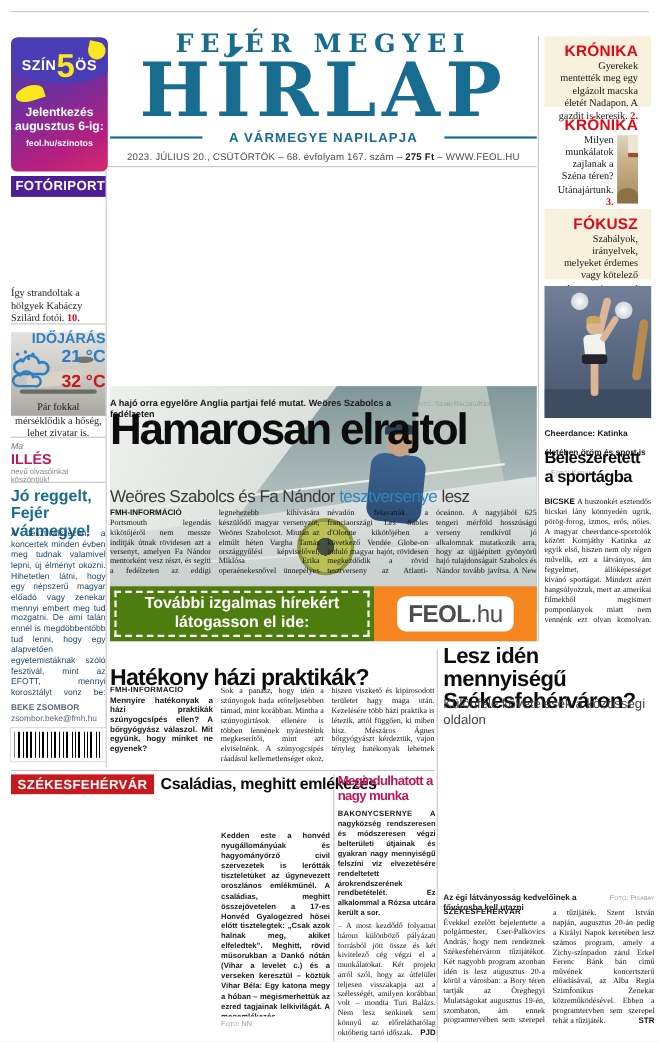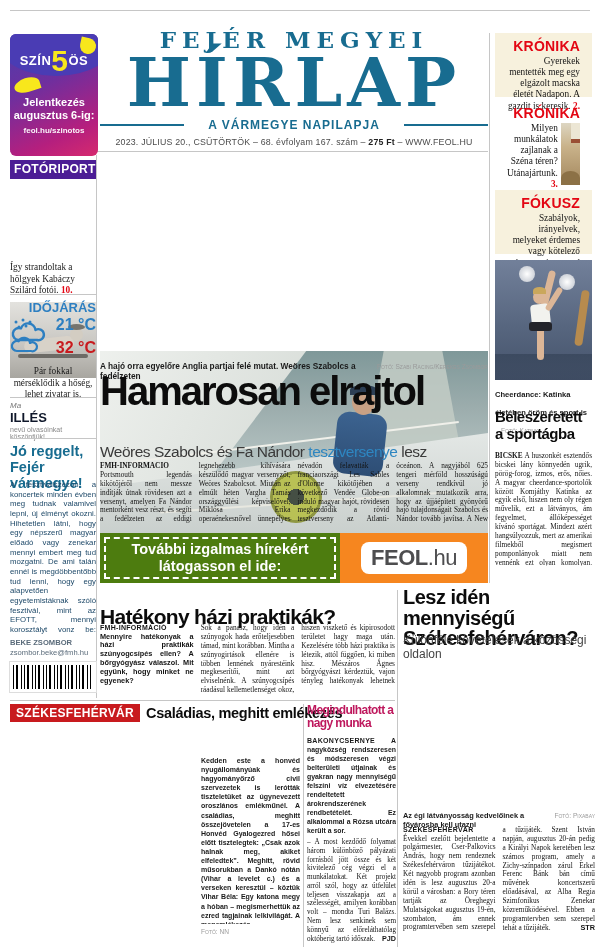--- a/index.html
+++ b/index.html
@@ -85,40 +85,40 @@
   
   .railbox{left:10px;width:86px}
   #fotoriport-hd{top:160px;height:19px;background:#4c1d95;color:#fff;font-weight:700;font-size:12px;line-height:19px;padding-left:4px;letter-spacing:.3px}
   #beach-cap{top:262px;font-size:9.3px;line-height:1.25}
   #weather-label{top:300px;text-align:right;color:#2d7fc1;font-weight:800;font-size:13px}
   #weather-icon{left:10px;top:318px}
   #temp-low{left:48px;top:316px;width:48px;text-align:right;color:#2d7fc1;font-weight:800;font-size:16px}
   #temp-high{left:48px;top:339px;width:48px;text-align:right;color:#c81a1e;font-weight:800;font-size:16px}
   #weather-text{top:366px;font-size:9.3px;line-height:1.25;text-align:center}
   #ma{top:401px;font-size:8px;font-style:italic;color:#777}
-  #nameday{top:410px;color:#0f172a;font-weight:800;font-size:13px}
+  #nameday{top:410px;color:#be185d;font-weight:800;font-size:13px}
   #nameday-sub{top:426px;font-size:7px;color:#8a8a8a}
   #greet-hd{top:444px;color:#186c90;font-weight:800;font-size:14.5px;line-height:1.1}
   #greet-body{top:480px;height:156px;font-size:7.8px;line-height:1.24;color:#1d4868;text-align:justify}
   #greet-author{top:638px;font-size:7.6px;color:#5a6b7a;font-weight:700}
   #greet-mail{top:648px;font-size:7.6px;color:#5a6b7a}
   #barcode{left:10px;top:662px;width:86px;height:30px;background:
      repeating-linear-gradient(90deg,#000 0 1px,#fff 1px 3px,#000 3px 5px,#fff 5px 8px,#000 8px 9px,#fff 9px 11px);
      border:3px solid #fff;outline:1px solid #ddd}
 
   
   #main-cap{left:100px;top:361px;width:388px;display:flex;justify-content:space-between;align-items:baseline}
   .capb{font-weight:700;font-size:8.3px}
   .credit{font-variant:small-caps;color:#9a9a9a;font-size:6.6px;white-space:nowrap;margin-left:6px}
   #main-hd{left:100px;top:371px;width:388px;font-weight:800;font-size:40px;letter-spacing:-2px;color:#0c0c0c;line-height:1}
   #main-sub{left:100px;top:443px;width:388px;font-size:15.5px;letter-spacing:-.5px;color:#3a3a3a}
   .accent{color:#2e86c1}
   .bodycols{font-family:"Liberation Serif",serif;font-size:7.3px;line-height:1.22;text-align:justify;color:#141414}
   #main-body{left:100px;top:462px;width:388px;height:66px;column-count:4;column-gap:7px}
-  .kick{font-family:Liberation Serif, serif;font-weight:700}
+  .kick{font-family:Liberation Sans, sans-serif;font-weight:700}
   .by{float:right;font-family:"Liberation Sans",sans-serif;font-weight:700}
 
   
   #banner{left:100px;top:533px;width:388px;height:50px;display:flex}
   #banner .blue{flex:1;position:relative;background:#4d7c0f;display:flex;align-items:center;justify-content:center;
      color:#fff;font-weight:700;font-size:14.5px;line-height:1.2;text-align:center}
   #banner .blue .dashedge{position:absolute;inset:4px;border:2px dashed #fff;pointer-events:none}
   #banner .orange{width:148px;background:#f6861f;display:flex;align-items:center;justify-content:center}
   #banner .pill{background:#fff;border-radius:8px;padding:3px 10px;font-size:22px;color:#4d4d4f;letter-spacing:-.5px}
   #banner .pill b{font-weight:800}

